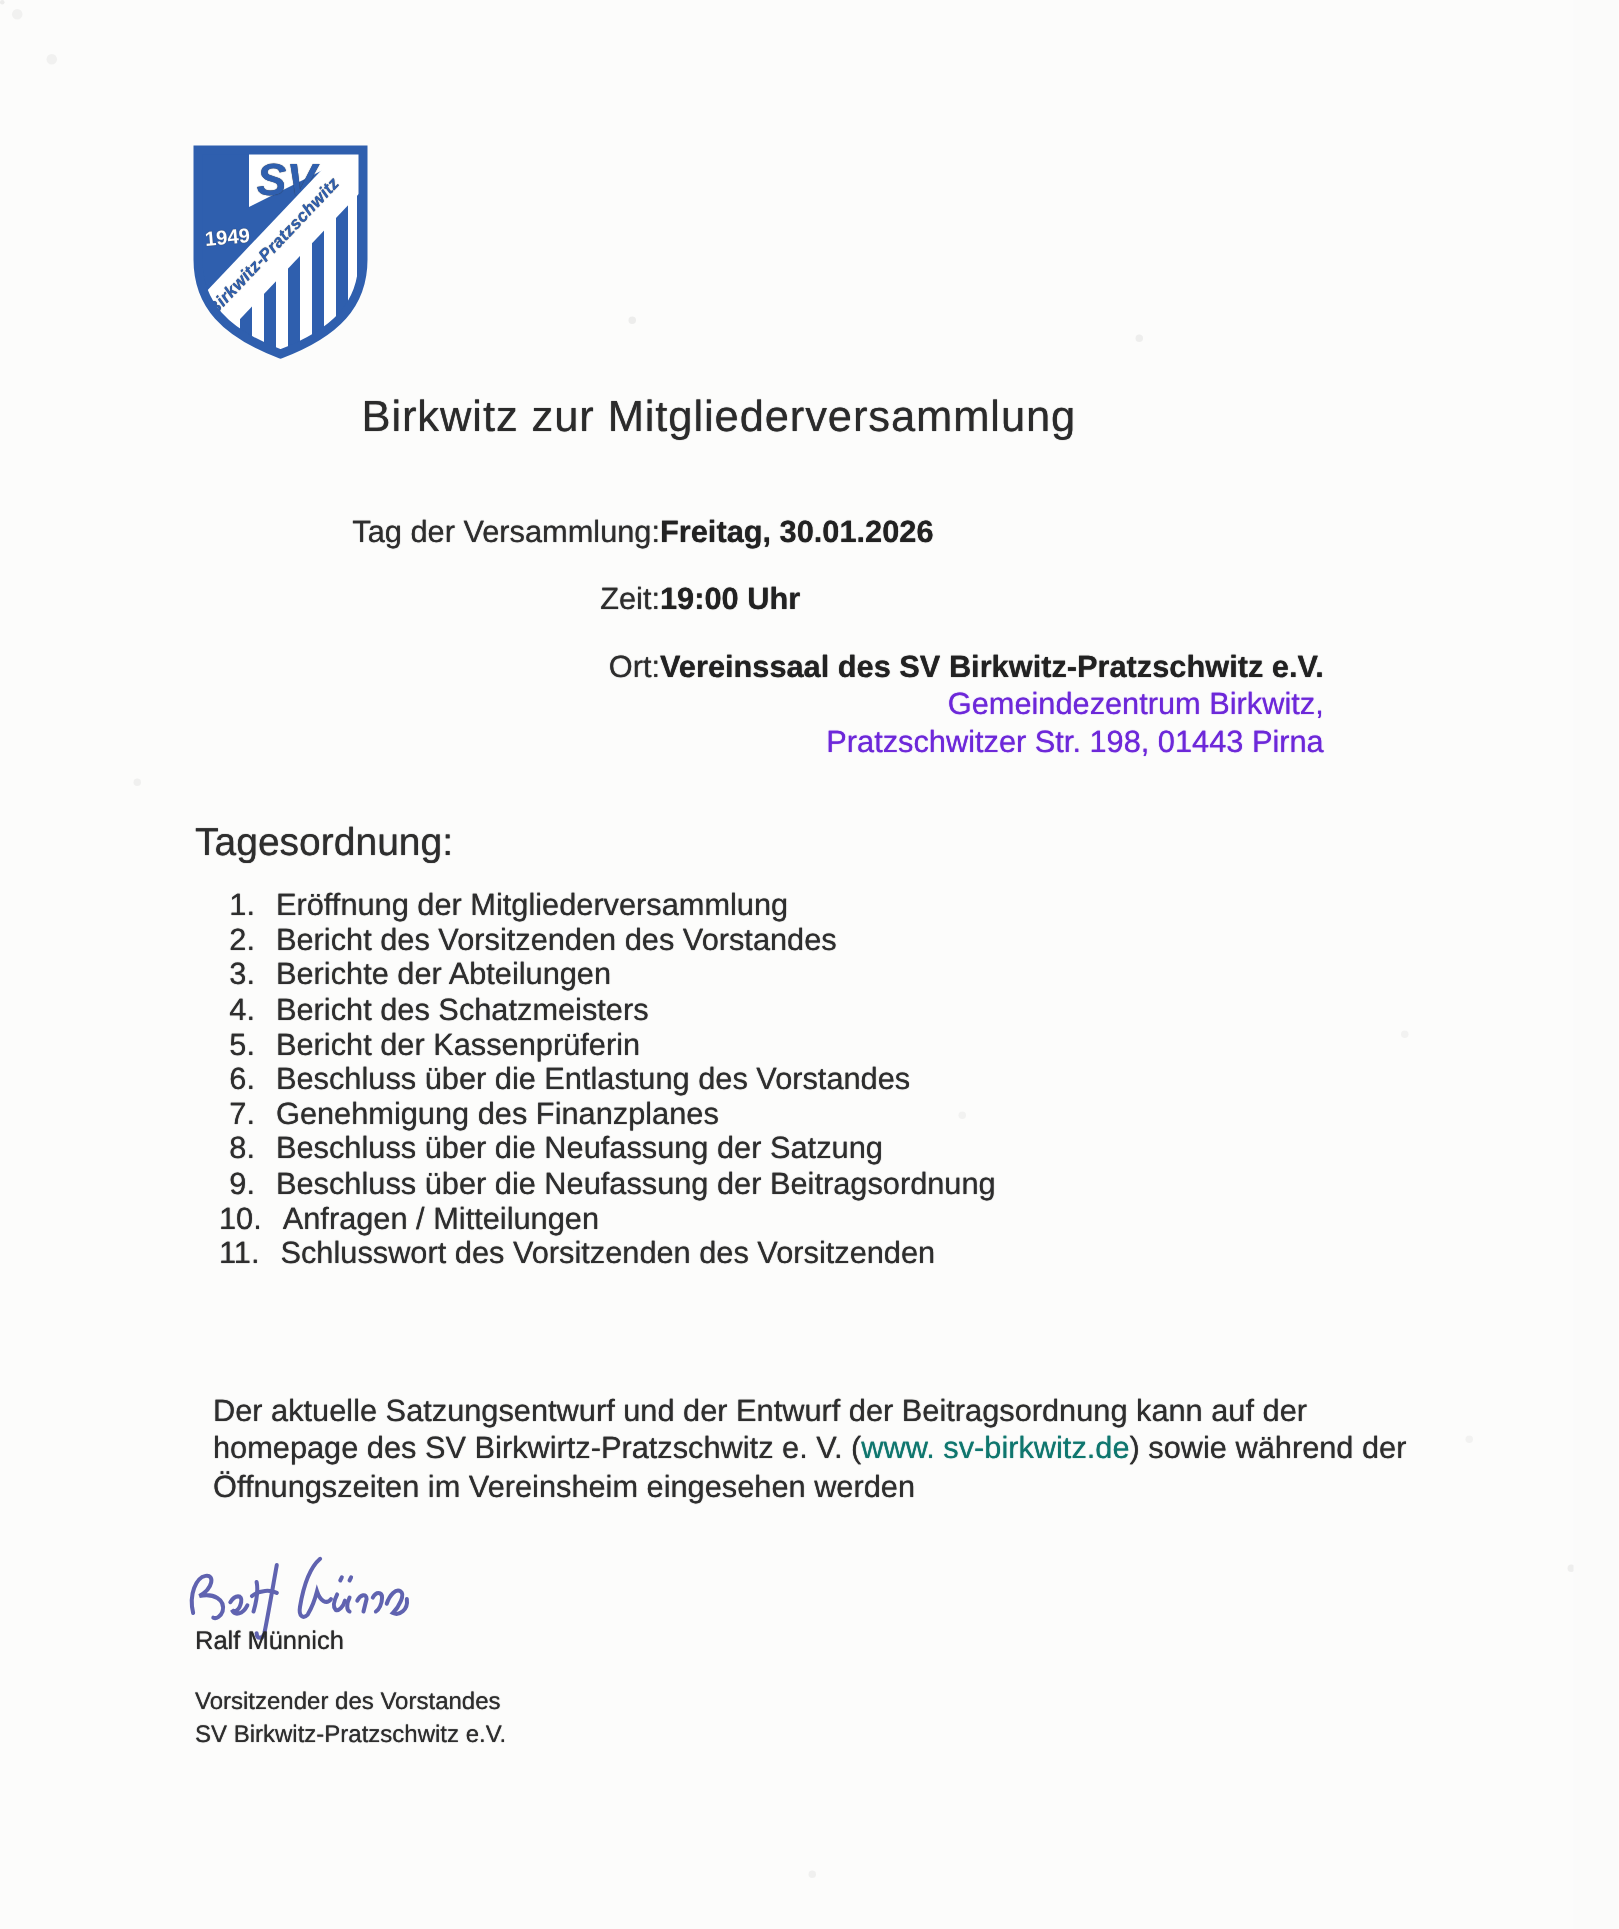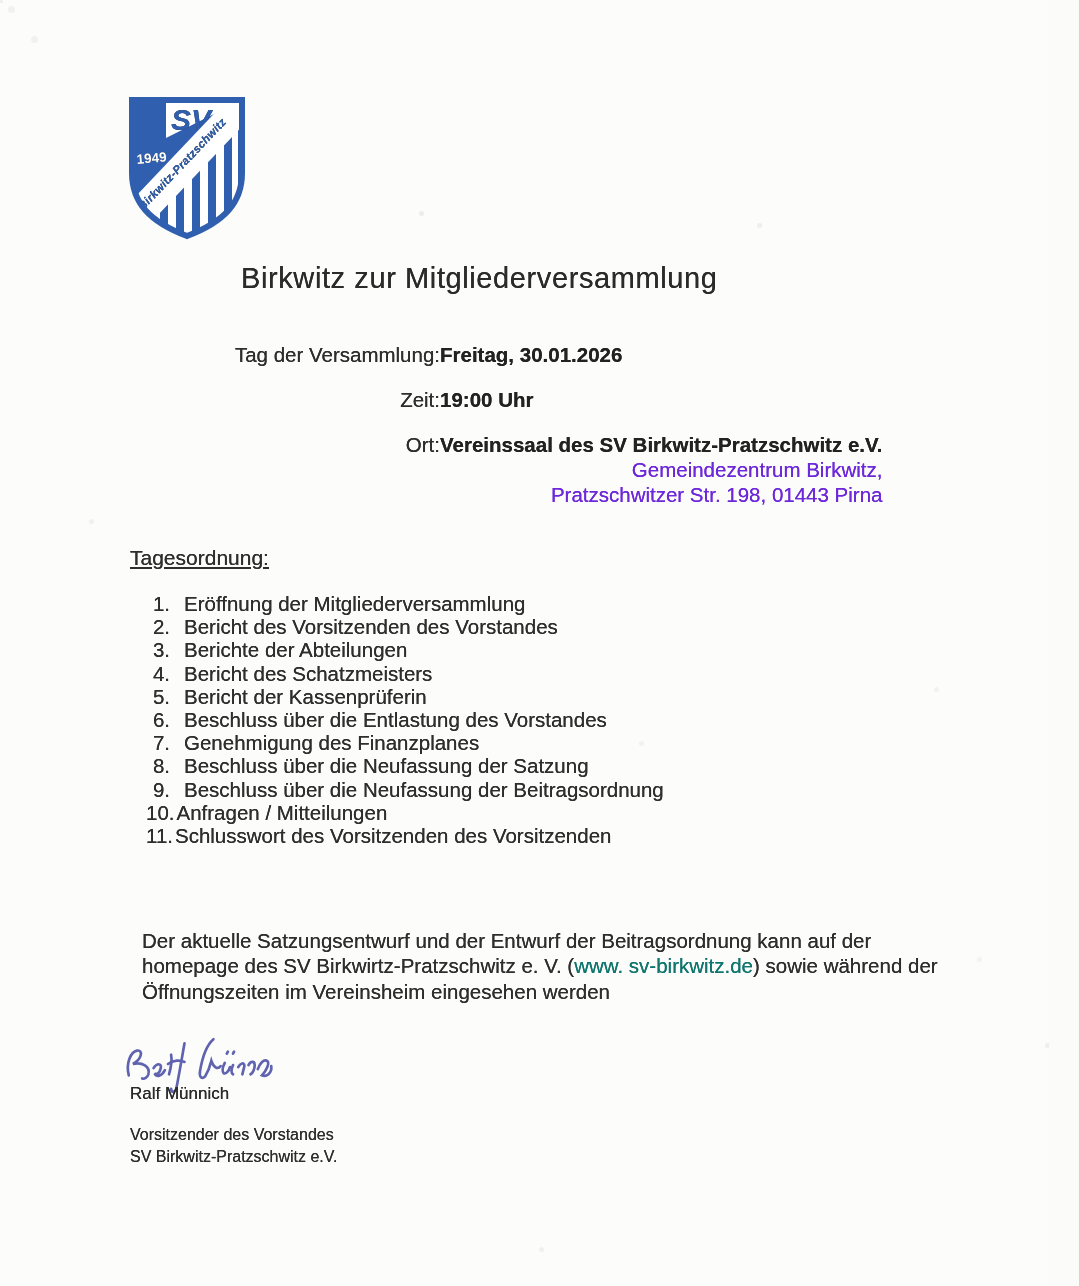--- a/index.html
+++ b/index.html
@@ -17,25 +17,25 @@
     white-space:nowrap; margin:0;
   }
   .logo { position:absolute; left:122px; top:89px; width:130px; height:159px; }
 
   .details { position:absolute; left:130px; top:342px; font-size:20.5px; }
   .d-row { line-height:26px; margin-bottom:19px; display:flex;text-align:right; }
   .d-label { display:inline-block; width:310px; flex:0 0 310px; }
   .d-value { font-weight:700; color:#222; }
   .d-extra { font-weight:400; color:#6d28d9; line-height:24.5px; }
 
-  .agenda-heading { position:absolute; left:130px; top:546px; font-size:21px;text-decoration:underline; }
+  .agenda-heading { position:absolute; left:130px; top:546px; font-size:26px; }
   .agenda { position:absolute; left:146px; top:592px; font-size:20.5px; }
   .ag-row { line-height:23.2px; display:flex; }
   .ag-n { display:inline-block; min-width:24px; text-align:right; margin-right:14px; }
-  .ag-row.tight .ag-n { margin-right:2px; }
+  .ag-row.tight .ag-n { margin-right:14px; }
 
   .closing { position:absolute; left:130px; top:916px; width:850px;
              font-size:20.5px; line-height:25.4px; margin:12px; }
   .weblink { text-decoration:none; }
 
   .signature-ink { position:absolute; left:121px; top:1032px; width:158px; height:64px; }
   .sig-name { position:absolute; left:130px; top:1084px; font-size:17px; color:#2a2a2a; }
   .sig-role { position:absolute; left:130px; top:1124px; font-size:16px; line-height:22px; }
   .sig-org  { position:absolute; left:130px; top:1146px; font-size:16px; line-height:22px; }
 

